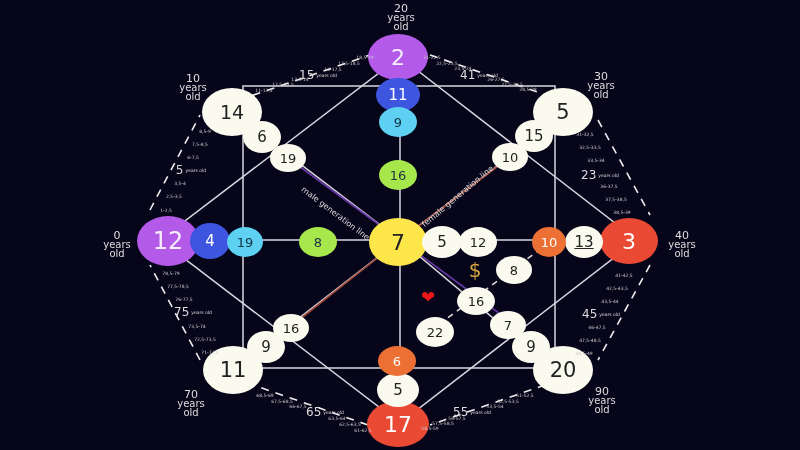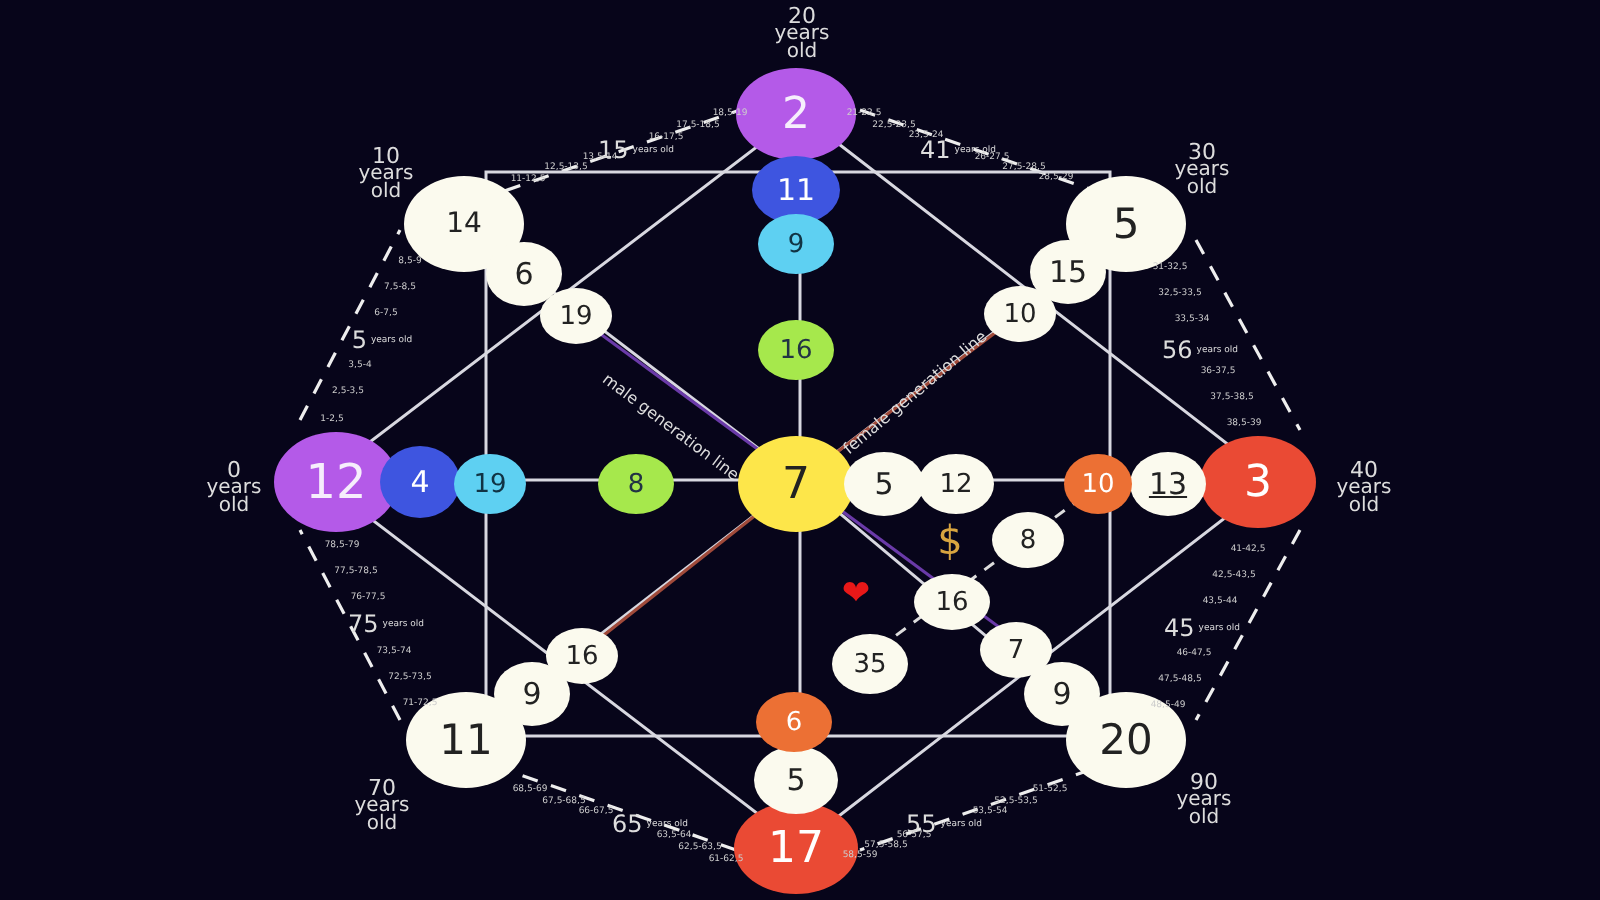--- a/index.html
+++ b/index.html
@@ -62,21 +62,21 @@
 <div class="node" style="left:398px;top:122px;width:38px;height:30px;background:#5ed0f2;color:#134;font-size:13px;">9</div>
 
 <div class="node" style="left:629px;top:241px;width:58px;height:46px;background:#ea4a34;color:#fff;font-size:22px;">3</div>
 <div class="node" style="left:584px;top:242px;width:38px;height:32px;background:#fbfaee;font-size:15px;text-decoration:underline;">13</div>
 <div class="node" style="left:549px;top:242px;width:34px;height:30px;background:#ec7034;color:#fff;font-size:13px;">10</div>
 
 <div class="node" style="left:398px;top:424px;width:62px;height:46px;background:#ea4a34;color:#fff;font-size:22px;">17</div>
 <div class="node" style="left:398px;top:390px;width:42px;height:34px;background:#fbfaee;font-size:15px;">5</div>
 <div class="node" style="left:397px;top:361px;width:38px;height:30px;background:#ec7034;color:#fff;font-size:13px;">6</div>
 
-<div class="node" style="left:232px;top:112px;width:60px;height:48px;background:#fbfaee;font-size:14px;">14</div>
+<div class="node" style="left:232px;top:112px;width:60px;height:48px;background:#fbfaee;font-size:19px;">14</div>
 <div class="node" style="left:262px;top:137px;width:38px;height:32px;background:#fbfaee;font-size:15px;">6</div>
 <div class="node" style="left:288px;top:158px;width:36px;height:28px;background:#fbfaee;font-size:13px;">19</div>
 
 <div class="node" style="left:563px;top:112px;width:60px;height:48px;background:#fbfaee;font-size:21px;">5</div>
 <div class="node" style="left:534px;top:136px;width:38px;height:32px;background:#fbfaee;font-size:15px;">15</div>
 <div class="node" style="left:510px;top:157px;width:36px;height:28px;background:#fbfaee;font-size:13px;">10</div>
 
 <div class="node" style="left:563px;top:370px;width:60px;height:48px;background:#fbfaee;font-size:21px;">20</div>
 <div class="node" style="left:531px;top:347px;width:38px;height:32px;background:#fbfaee;font-size:15px;">9</div>
 <div class="node" style="left:508px;top:325px;width:36px;height:28px;background:#fbfaee;font-size:13px;">7</div>
@@ -85,21 +85,21 @@
 <div class="node" style="left:266px;top:347px;width:38px;height:32px;background:#fbfaee;font-size:15px;">9</div>
 <div class="node" style="left:291px;top:328px;width:36px;height:28px;background:#fbfaee;font-size:13px;">16</div>
 
 <div class="node" style="left:398px;top:242px;width:58px;height:48px;background:#fde64a;font-size:22px;">7</div>
 <div class="node" style="left:398px;top:175px;width:38px;height:30px;background:#a6e84c;color:#234;font-size:13px;">16</div>
 <div class="node" style="left:318px;top:242px;width:38px;height:30px;background:#a6e84c;color:#234;font-size:13px;">8</div>
 <div class="node" style="left:442px;top:242px;width:40px;height:32px;background:#fbfaee;font-size:15px;">5</div>
 <div class="node" style="left:478px;top:242px;width:38px;height:30px;background:#fbfaee;font-size:13px;">12</div>
 <div class="node" style="left:514px;top:270px;width:36px;height:28px;background:#fbfaee;font-size:13px;">8</div>
 <div class="node" style="left:476px;top:301px;width:38px;height:28px;background:#fbfaee;font-size:13px;">16</div>
-<div class="node" style="left:435px;top:332px;width:38px;height:30px;background:#fbfaee;font-size:13px;">35</div>
+<div class="node" style="left:435px;top:332px;width:38px;height:30px;background:#fbfaee;font-size:13px;">22</div>
 
 <div class="sym" style="left:475px;top:270px;color:#d8a540;font-size:20px;">$</div>
 <div class="sym" style="left:428px;top:297px;color:#e81818;font-size:17px;">❤</div>
 
 <div class="age" style="left:117px;top:244px;">
   <div class="n">0</div>
     <div>years</div>
     <div>old</div>
   </div>
 <div class="age" style="left:193px;top:87px;">
@@ -139,21 +139,21 @@
   </div>
 <div class="five" style="left:318px;top:75px;">
     <span>15</span>
     <small>years old</small>
   </div>
 <div class="five" style="left:479px;top:75px;">
     <span>41</span>
     <small>years old</small>
   </div>
 <div class="five" style="left:600px;top:175px;">
-    <span>56</span>
+    <span>23</span>
     <small>years old</small>
   </div>
 <div class="five" style="left:601px;top:314px;">
     <span>45</span>
     <small>years old</small>
   </div>
 <div class="five" style="left:472px;top:412px;">
     <span>55</span>
     <small>years old</small>
   </div>

